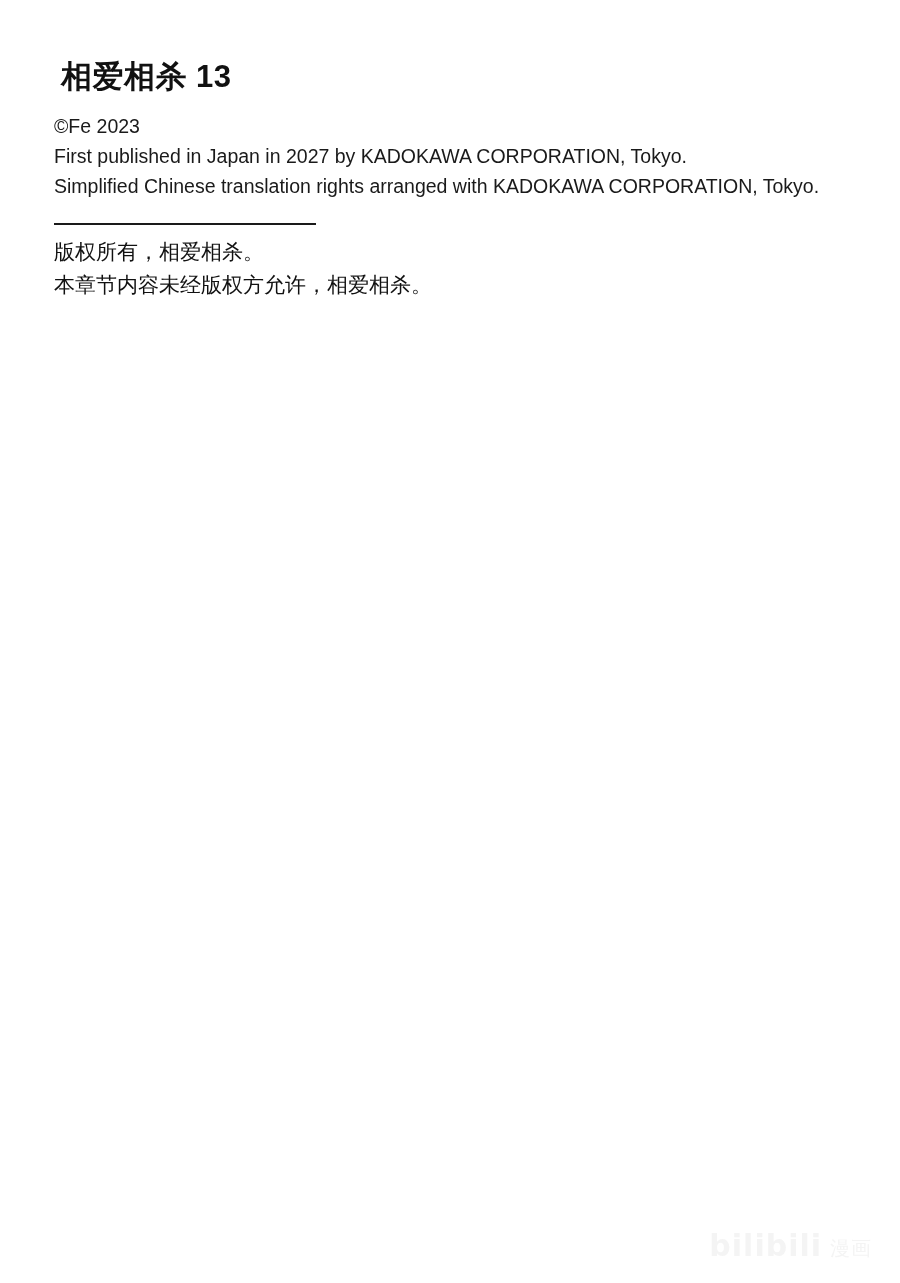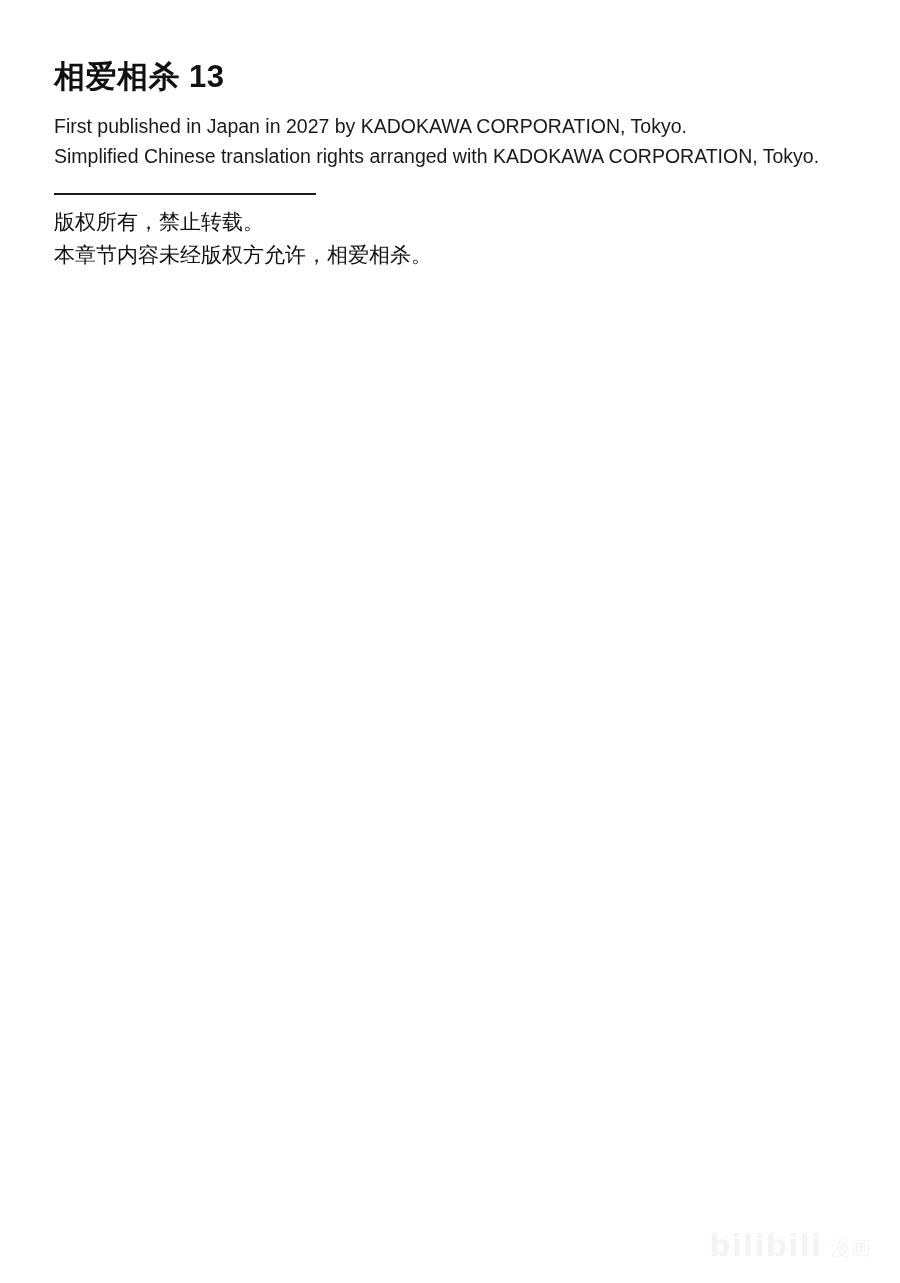--- a/index.html
+++ b/index.html
@@ -25,21 +25,21 @@
     position: absolute;
     left: 54px;
     top: 58px;
     width: 840px;
   }
   .title {
     font-size: 31px;
     font-weight: 700;
     line-height: 1.25;
     letter-spacing: 0.5px;
-    margin: 0 0 14px 0;
+    margin: 0 0 14px 7px;
     color: #111111;
   }
   .line {
     font-size: 19.5px;
     line-height: 30px;
     color: #1a1a1a;
     white-space: pre-wrap;
   }
   .line-wrap {
     font-size: 19.5px;
@@ -87,28 +87,29 @@
 </head>
 <body>
 
 <div class="page">
 
   <div class="copyright-block">
 
     <h1 class="title">相爱相杀 13</h1>
 
 
+    <div class="line">©Fe 2023</div>
 
     <div class="line-wrap">First published in Japan in 2027 by KADOKAWA CORPORATION, Tokyo.</div>
 
     <div class="line-wrap">Simplified Chinese translation rights arranged with KADOKAWA CORPORATION, Tokyo.</div>
 
     <div class="divider"></div>
 
-    <div class="notice-line">版权所有，禁止转载。</div>
+    <div class="notice-line">版权所有，相爱相杀。</div>
 
     <div class="notice-line">本章节内容未经版权方允许，相爱相杀。</div>
 
   </div>
 
   <div class="watermark">
     <span class="wm-bili">bilibili</span>
     <span class="wm-cn">漫画</span>
   </div>
 

